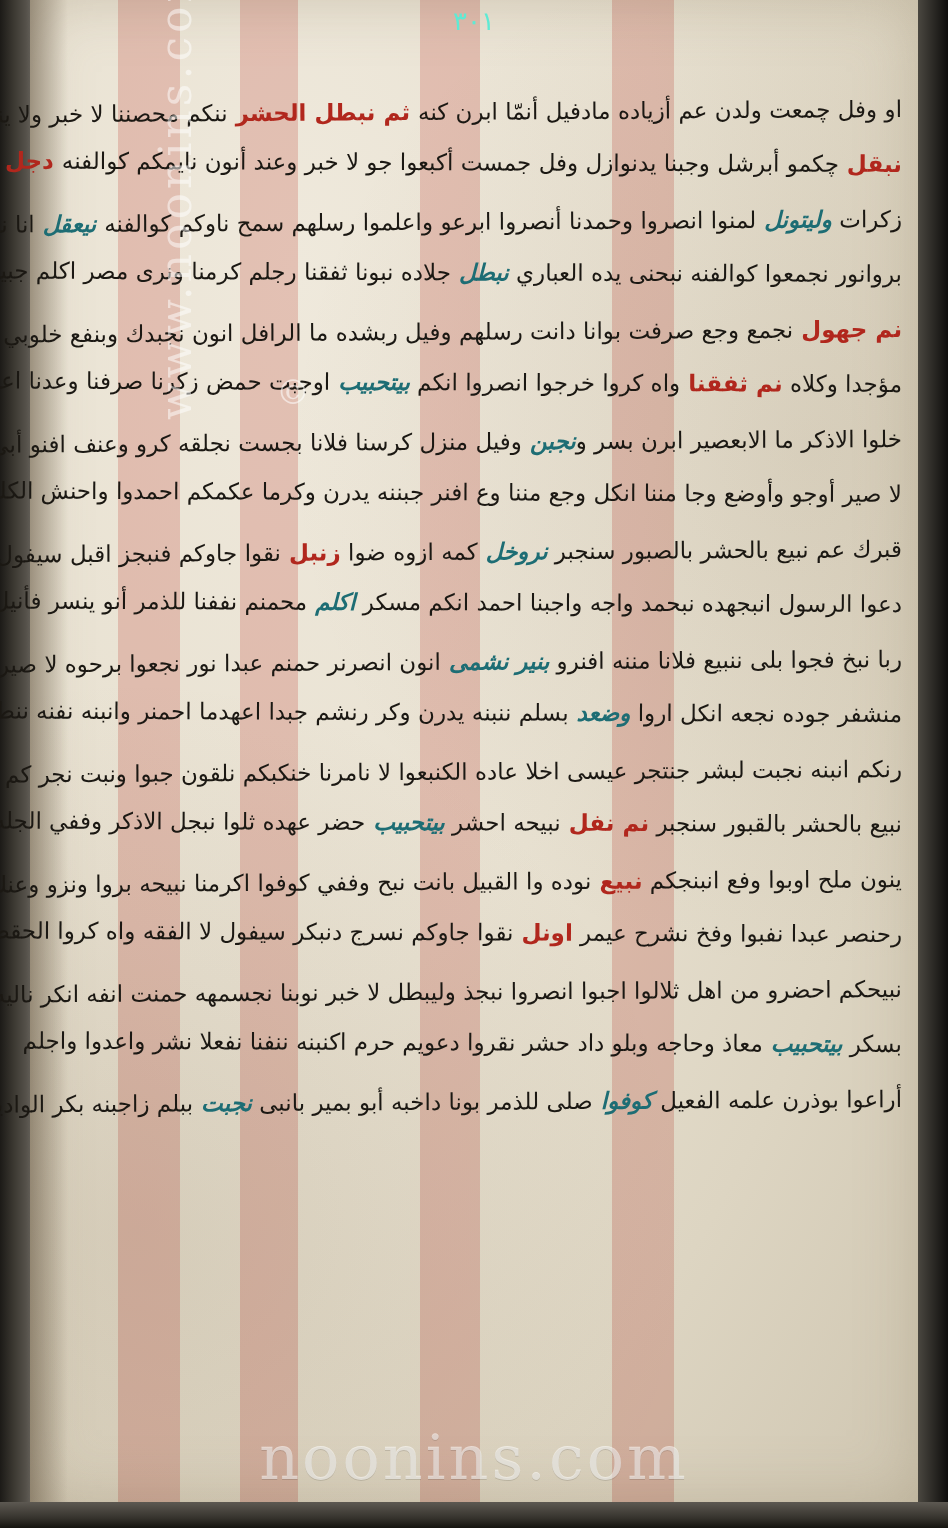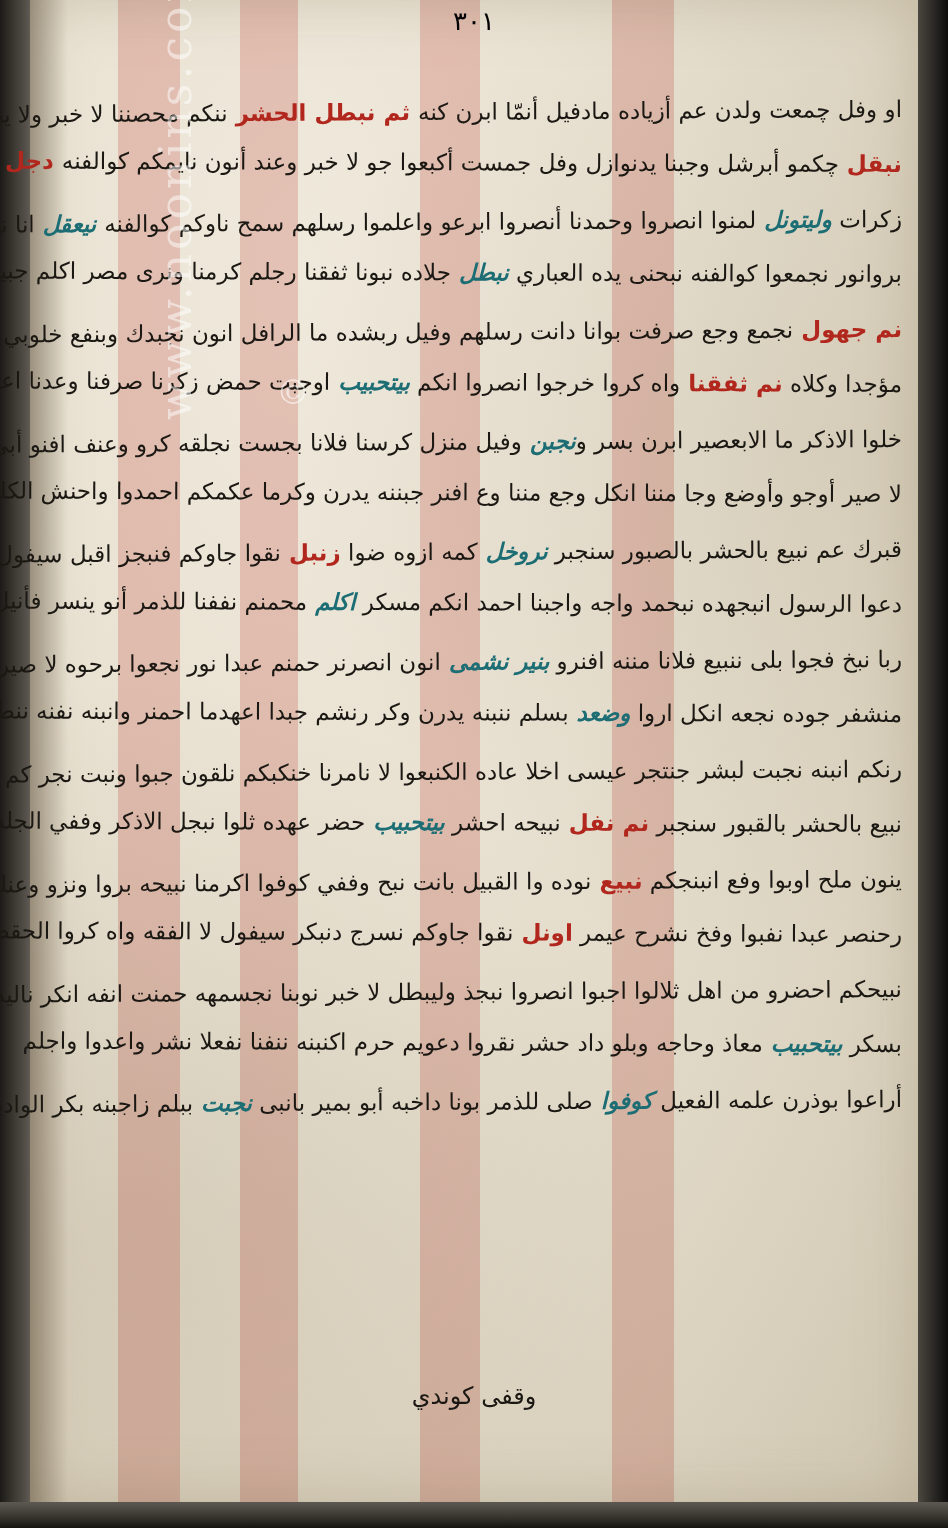--- a/index.html
+++ b/index.html
@@ -79,21 +79,21 @@
   .band.b4 { left: 612px; width: 62px; }
 
   
   .folio {
     position: absolute;
     top: 6px;
     left: 0; right: 0;
     text-align: center;
     font-family: "DejaVu Serif", serif;
     font-size: 26px;
-    color: #000000;
+    color: #5eead4;
     letter-spacing: 1px;
   }
 
   
   .textblock {
     position: absolute;
     left: 52px;
     top: 86px;
     width: 850px;
     direction: rtl;
@@ -202,17 +202,17 @@
     <div class="line"><span class="seg ink">منشفر جوده نجعه انكل اروا </span><span class="seg teal">وضعد </span><span class="seg ink">بسلم ننبنه يدرن وكر رنشم جبدا اعهدما احمنر وانبنه نفنه ننطره مشفل</span></div>
     <div class="line"><span class="seg ink">رنكم انبنه نجبت لبشر جنتجر عيسى اخلا عاده الكنبعوا لا نامرنا خنكبكم نلقون جبوا ونبت نجر كم جكاره دبك</span></div>
     <div class="line"><span class="seg ink">نبيع بالحشر بالقبور سنجبر </span><span class="seg red">نم نفل </span><span class="seg ink">نبيحه احشر </span><span class="seg teal">بيتحبيب </span><span class="seg ink">حضر عهده ثلوا نبجل الاذكر وففي الجله ولاقت</span></div>
     <div class="line"><span class="seg ink">ينون ملح اوبوا وفع انبنجكم </span><span class="seg red">نبيع </span><span class="seg ink">نوده وا القبيل بانت نبح وففي كوفوا اكرمنا نبيحه بروا ونزو وعنك ملح</span></div>
     <div class="line"><span class="seg ink">رحنصر عبدا نفبوا وفخ نشرح عيمر </span><span class="seg red">اونل </span><span class="seg ink">نقوا جاوكم نسرج دنبكر سيفول لا الفقه واه كروا الحقصر نشر</span></div>
     <div class="line"><span class="seg ink">نبيحكم احضرو من اهل ثلالوا اجبوا انصروا نبجذ وليبطل لا خبر نوبنا نجسمهه حمنت انفه انكر ناليه اوجبت</span></div>
     <div class="line"><span class="seg ink">بسكر </span><span class="seg teal">بيتحبيب </span><span class="seg ink">معاذ وحاجه وبلو داد حشر نقروا دعويم حرم اكنبنه ننفنا نفعلا نشر واعدوا واجلم</span></div>
     <div class="line"><span class="seg ink">أراعوا بوذرن علمه الفعيل </span><span class="seg teal">كوفوا </span><span class="seg ink">صلى للذمر بونا داخبه أبو بمير بانبى </span><span class="seg teal">نجبت </span><span class="seg ink">ببلم زاجبنه بكر الواديم</span></div>
   </div>
 
-  <div class="colophon">وقفى كوندي</div>
 
   <div class="wm-vert">www.noonins.com</div>
   <div class="wm-c">©</div>
+  <div class="wm-main">noonins.com</div>
 </div>
 
 </body></html>

